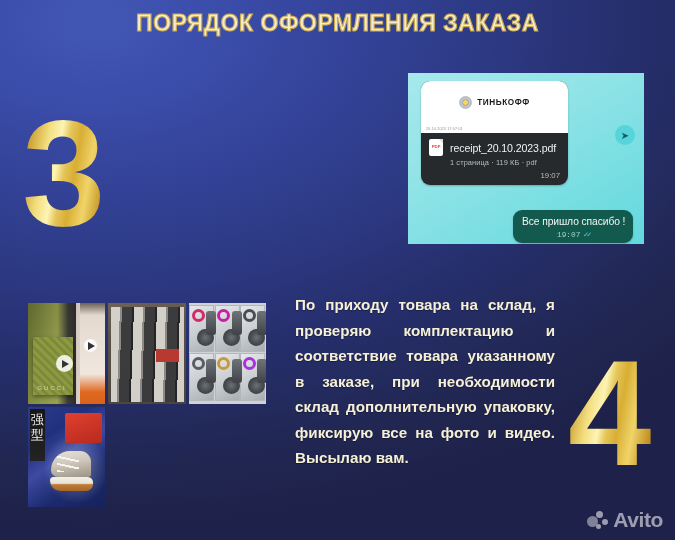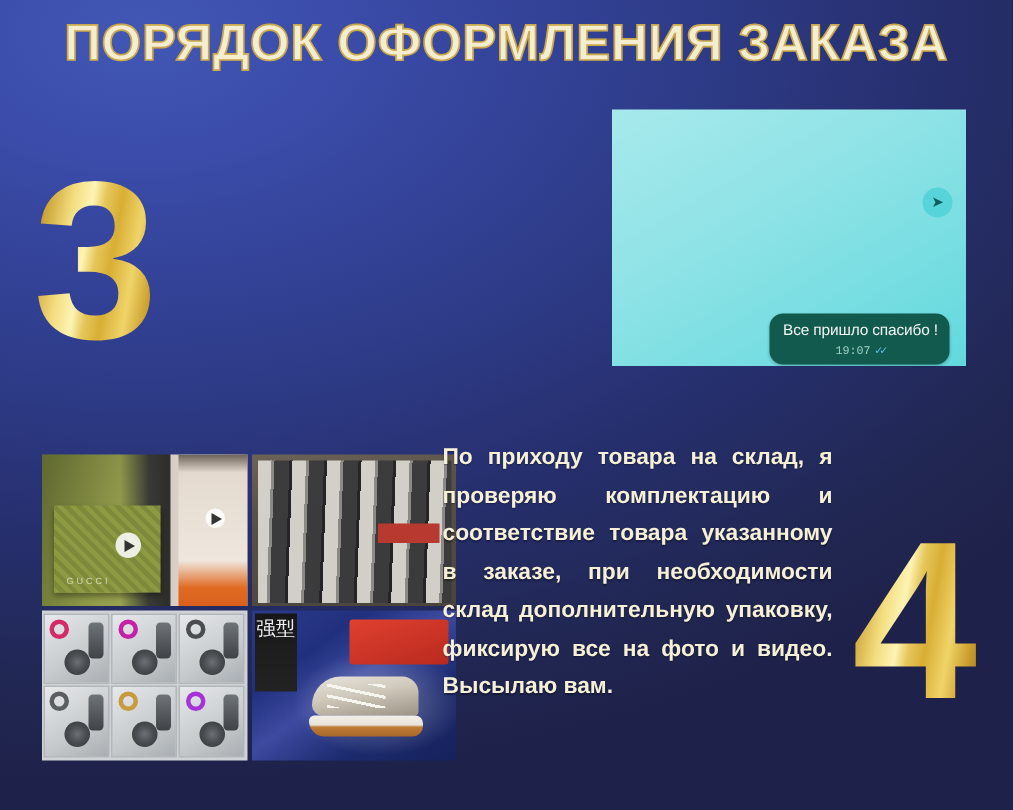--- a/index.html
+++ b/index.html
@@ -18,21 +18,21 @@
     background:
       radial-gradient(ellipse 120% 95% at 14% 4%, #4257b4 0%, #3a4ba8 18%, #2f3d8c 42%, #262f6d 66%, #212752 86%, #1e2149 100%);
   }
   
   .title {
     position: absolute;
     top: 10px;
     left: 0;
     width: 675px;
     text-align: center;
-    font-size: 34px;
+    font-size: 23px;
     font-weight: bold;
     letter-spacing: 0.5px;
     color: #f4edd0;
     -webkit-text-stroke: 1.1px #c9a84e;
     text-shadow: 0 0 1px #b8953f;
     white-space: nowrap;
   }
   
   .numeral {
     position: absolute;
@@ -226,24 +226,24 @@
     align-items: center;
     justify-content: center;
     color: #0e5c60;
     font-size: 10px;
   }
   
   .photo-grid {
     position: absolute;
     left: 28px;
     top: 303px;
-    width: 276px;
+    width: 238px;
     height: 204px;
     display: grid;
-    grid-template-columns: 1fr 1fr;
+    grid-template-columns: 1fr 1fr 1fr;
     grid-template-rows: 1fr 1fr;
     gap: 3px;
   }
   .photo { position: relative; overflow: hidden; }
 
   
   .ph1 {
     background:
       linear-gradient(120deg, rgba(0,0,0,0.25) 0%, rgba(0,0,0,0) 45%),
       linear-gradient(to right, #7f8b3f 0%, #99a24f 38%, #3a3b36 52%, #2c2c2a 62%, #d8cdc4 63%, #e8e0d7 86%, #c9bcb0 100%);
@@ -416,20 +416,35 @@
 
 <div id="slide">
 
   <div class="title">ПОРЯДОК ОФОРМЛЕНИЯ ЗАКАЗА</div>
 
   <div class="numeral numeral-3">3</div>
 
 
   <div class="chat-shot">
 
+    <div class="bubble-in">
+      <div class="receipt-preview">
+        <div class="tinkoff-row">
+          <span class="tinkoff-logo"></span>
+          <span class="tinkoff-name">ТИНЬКОФФ</span>
+        </div>
+        <div class="receipt-date">20.10.2023 17:07:01</div>
+      </div>
+      <div class="file-row">
+        <span class="pdf-icon"></span>
+        <span class="file-name">receipt_20.10.2023.pdf</span>
+      </div>
+      <div class="file-meta">1 страница · 119 КБ · pdf</div>
+      <div class="time-in">19:07</div>
+    </div>
 
     <div class="forward-btn">➤</div>
 
     <div class="bubble-out">
       <div class="bubble-out-text">Все пришло спасибо !</div>
       <div class="time-out">
         <span>19:07</span><span class="ticks">✓✓</span>
       </div>
     </div>
 
@@ -486,14 +501,23 @@
         <div class="shoe-sole"></div>
       </div>
     </div>
 
   </div>
 
   <div class="para para-2">По приходу товара на склад, я проверяю комплектацию и соответствие товара указанному в заказе, при необходимости склад дополнительную упаковку, фиксирую все на фото и видео. Высылаю вам.</div>
 
   <div class="numeral numeral-4">4</div>
 
+  <div class="avito">
+    <span class="avito-mark">
+      <i class="c1"></i>
+        <i class="c2"></i>
+        <i class="c3"></i>
+        <i class="c4"></i>
+    </span>
+    <span class="avito-word">Avito</span>
+  </div>
 
 </div>
 
 </body></html>

